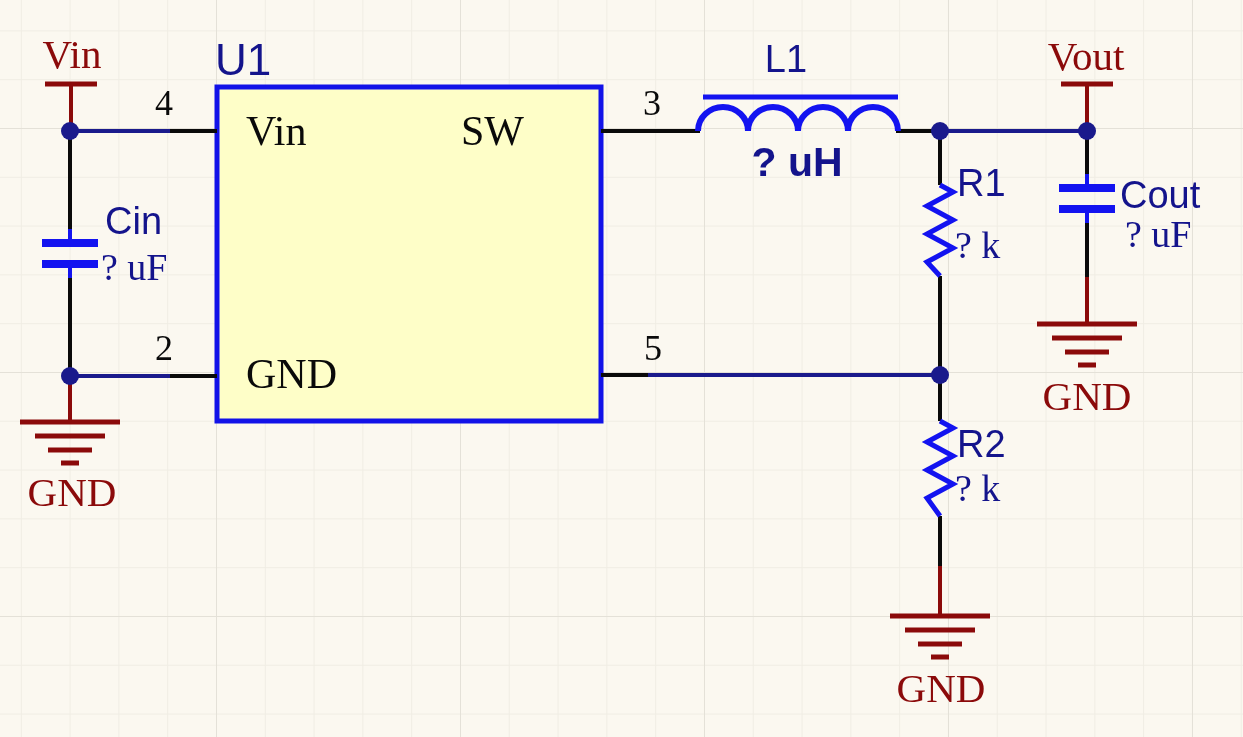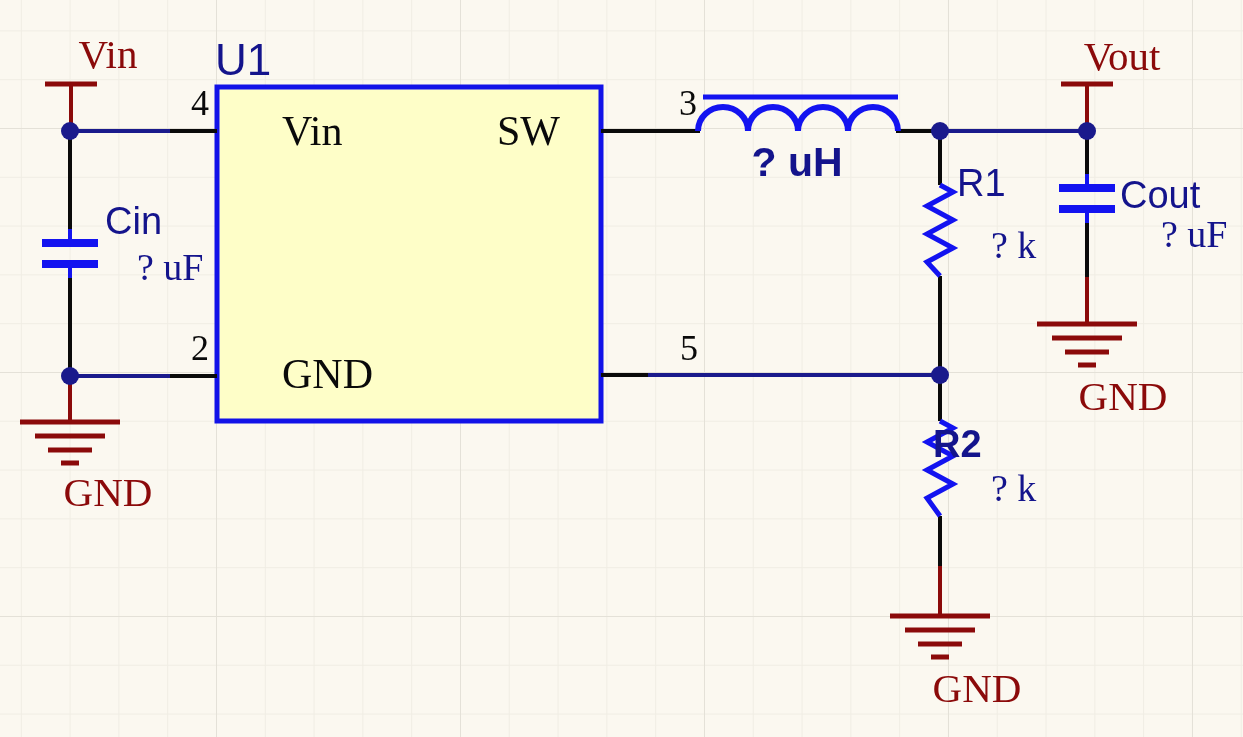--- a/index.html
+++ b/index.html
@@ -12,21 +12,21 @@
       linear-gradient(#E4E1D8 1px, transparent 1px),
       linear-gradient(90deg, #E4E1D8 1px, transparent 1px),
       linear-gradient(#F0EDE4 1px, transparent 1px),
       linear-gradient(90deg, #F0EDE4 1px, transparent 1px);
     background-size: 244px 244px, 244px 244px, 48.8px 48.8px, 48.8px 48.8px;
     background-position: 0 128px, 216px 0, 0 30.4px, 20.8px 0;
     font-family:"Liberation Serif", serif;
   }
   svg{position:absolute;left:0;top:0;}
   .t{position:absolute;line-height:1;white-space:nowrap;}
-  .serif{font-family:"Liberation Serif", serif;margin-left:36px;}
+  .serif{font-family:"Liberation Serif", serif;}
   .sans{font-family:"Liberation Sans", sans-serif;}
   .navy{color:#14148C;}
   .red{color:#8B0A0A;}
   .black{color:#0A0A0A;}
   .ctr{text-align:center;}
   .rt{text-align:left;}
   .pwr{font-size:41px;}
   .pinname{font-size:42px;}
   .pinnum{font-size:36px;}
   .des{font-size:38px;}
@@ -124,20 +124,21 @@
       <circle cx="1087" cy="131" r="9"></circle>
       <circle cx="70" cy="376" r="9"></circle>
       <circle cx="940" cy="375" r="9"></circle>
     </g>
   </svg>
 
   <div class="t serif red pwr ctr" style="left:20px;  top:34px;  width:104px;">Vin</div>
   <div class="t sans navy des" style="left:215px; top:38px;  font-size:44px;">U1</div>
   <div class="t serif black pinnum ctr" style="left:144px; top:85px;  width:40px;">4</div>
   <div class="t serif black pinnum ctr" style="left:632px; top:85px;  width:40px;">3</div>
+  <div class="t sans navy des ctr" style="left:736px; top:40px;  width:100px;">L1</div>
   <div class="t serif red pwr ctr" style="left:1034px;top:36px;  width:104px;">Vout</div>
 
   <div class="t serif black pinname" style="left:246px; top:110px;">Vin</div>
   <div class="t serif black pinname rt" style="left:461px; top:110px; width:110px;">SW</div>
   <div class="t sans navy val ctr" style="left:737px; top:142px; width:120px; font-size:41px;font-weight:bold;">? uH</div>
 
   <div class="t sans navy des" style="left:105px; top:202px;">Cin</div>
   <div class="t serif navy val" style="left:101px; top:248px;">? uF</div>
 
   <div class="t sans navy des" style="left:957px; top:164px;">R1</div>
@@ -145,19 +146,19 @@
 
   <div class="t sans navy des" style="left:1120px;top:176px;text-align:right;">Cout</div>
   <div class="t serif navy val" style="left:1125px;top:215px;">? uF</div>
 
   <div class="t serif black pinname" style="left:246px; top:353px;">GND</div>
   <div class="t serif black pinnum ctr" style="left:144px; top:330px; width:40px;">2</div>
   <div class="t serif black pinnum ctr" style="left:633px; top:330px; width:40px;">5</div>
 
   <div class="t serif red pwr ctr" style="left:1035px;top:376px; width:104px;">GND</div>
 
-  <div class="t sans navy des" style="left:933px; top:425px;font-weight:bold;">R2</div>
+  <div class="t sans navy des" style="left:957px; top:425px;">R2</div>
   <div class="t serif navy val" style="left:955px; top:469px;">? k</div>
 
   <div class="t serif red pwr ctr" style="left:20px;  top:472px; width:104px;">GND</div>
   <div class="t serif red pwr ctr" style="left:889px; top:668px; width:104px;">GND</div>
 
 </div>
 
 </body></html>

